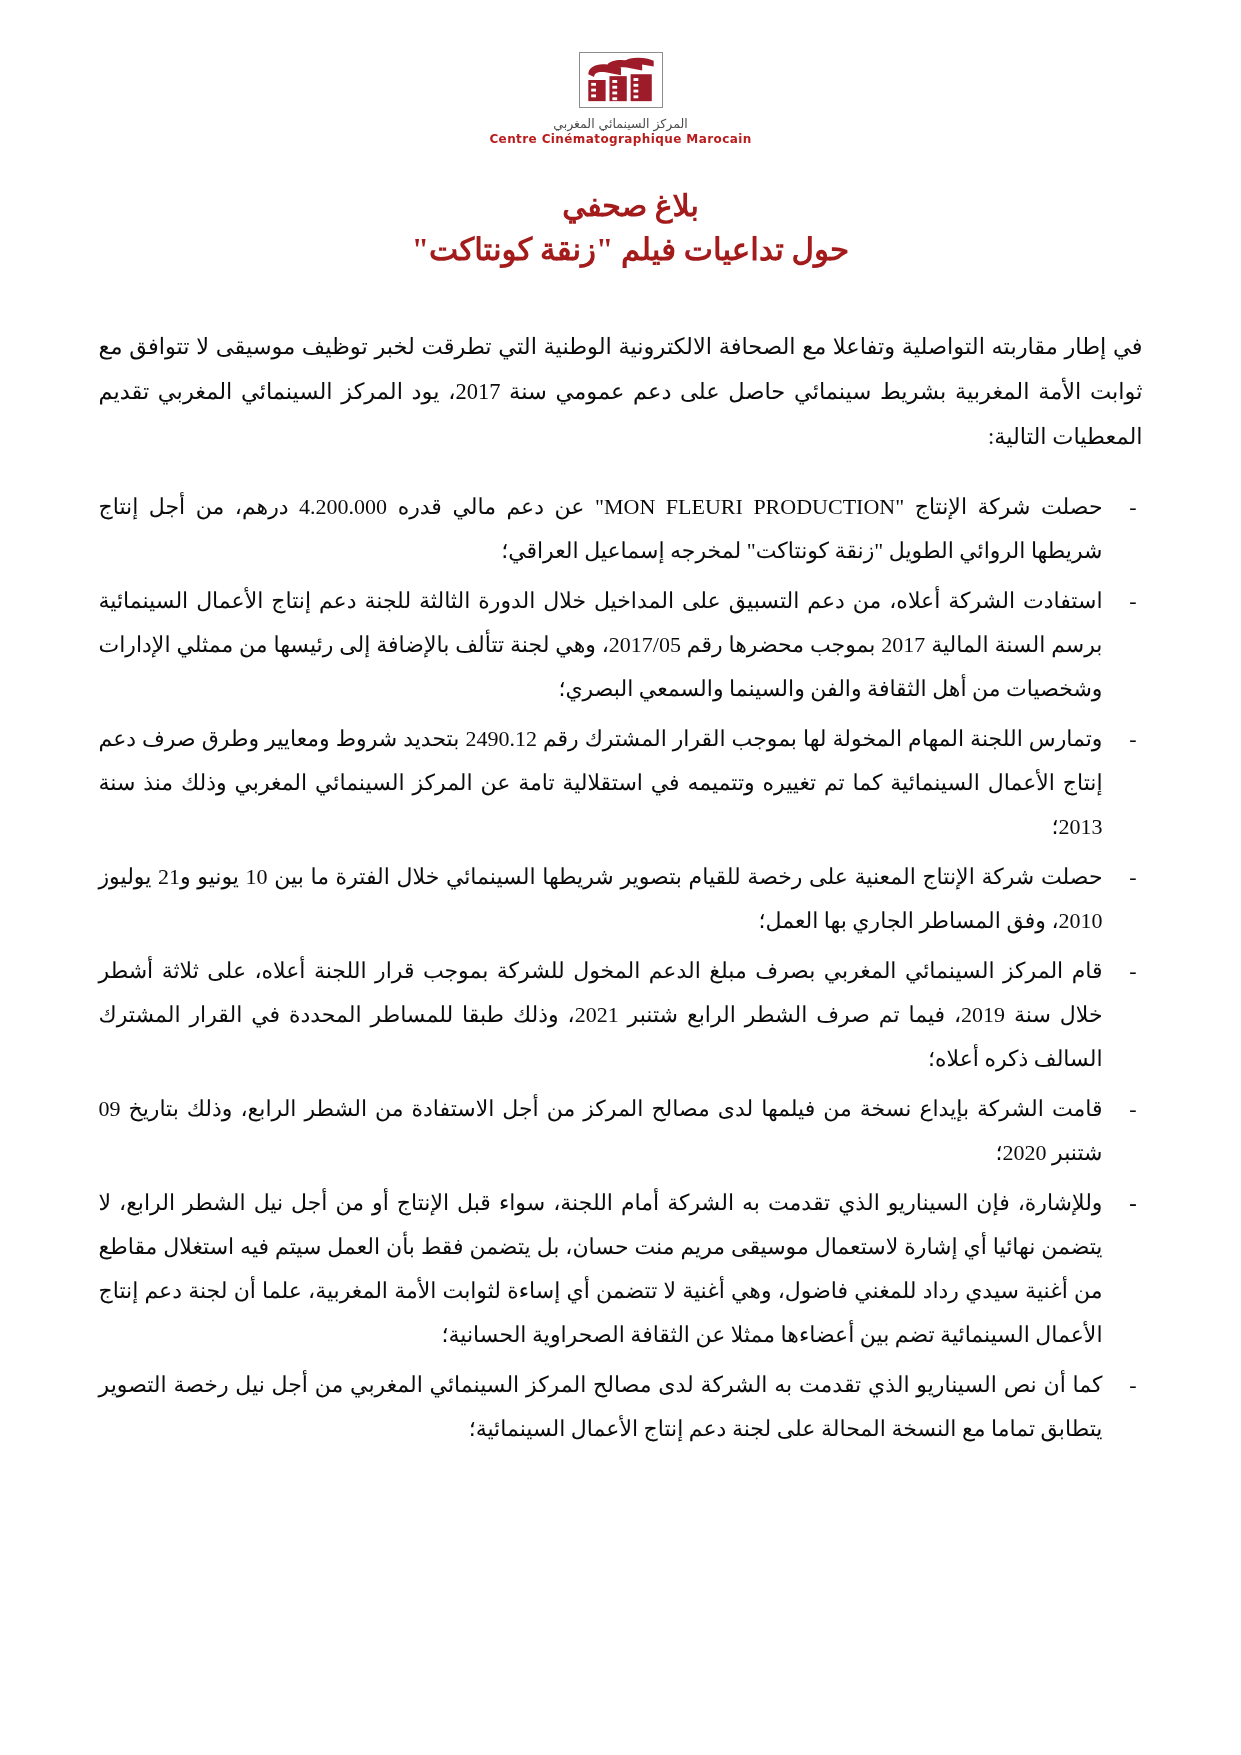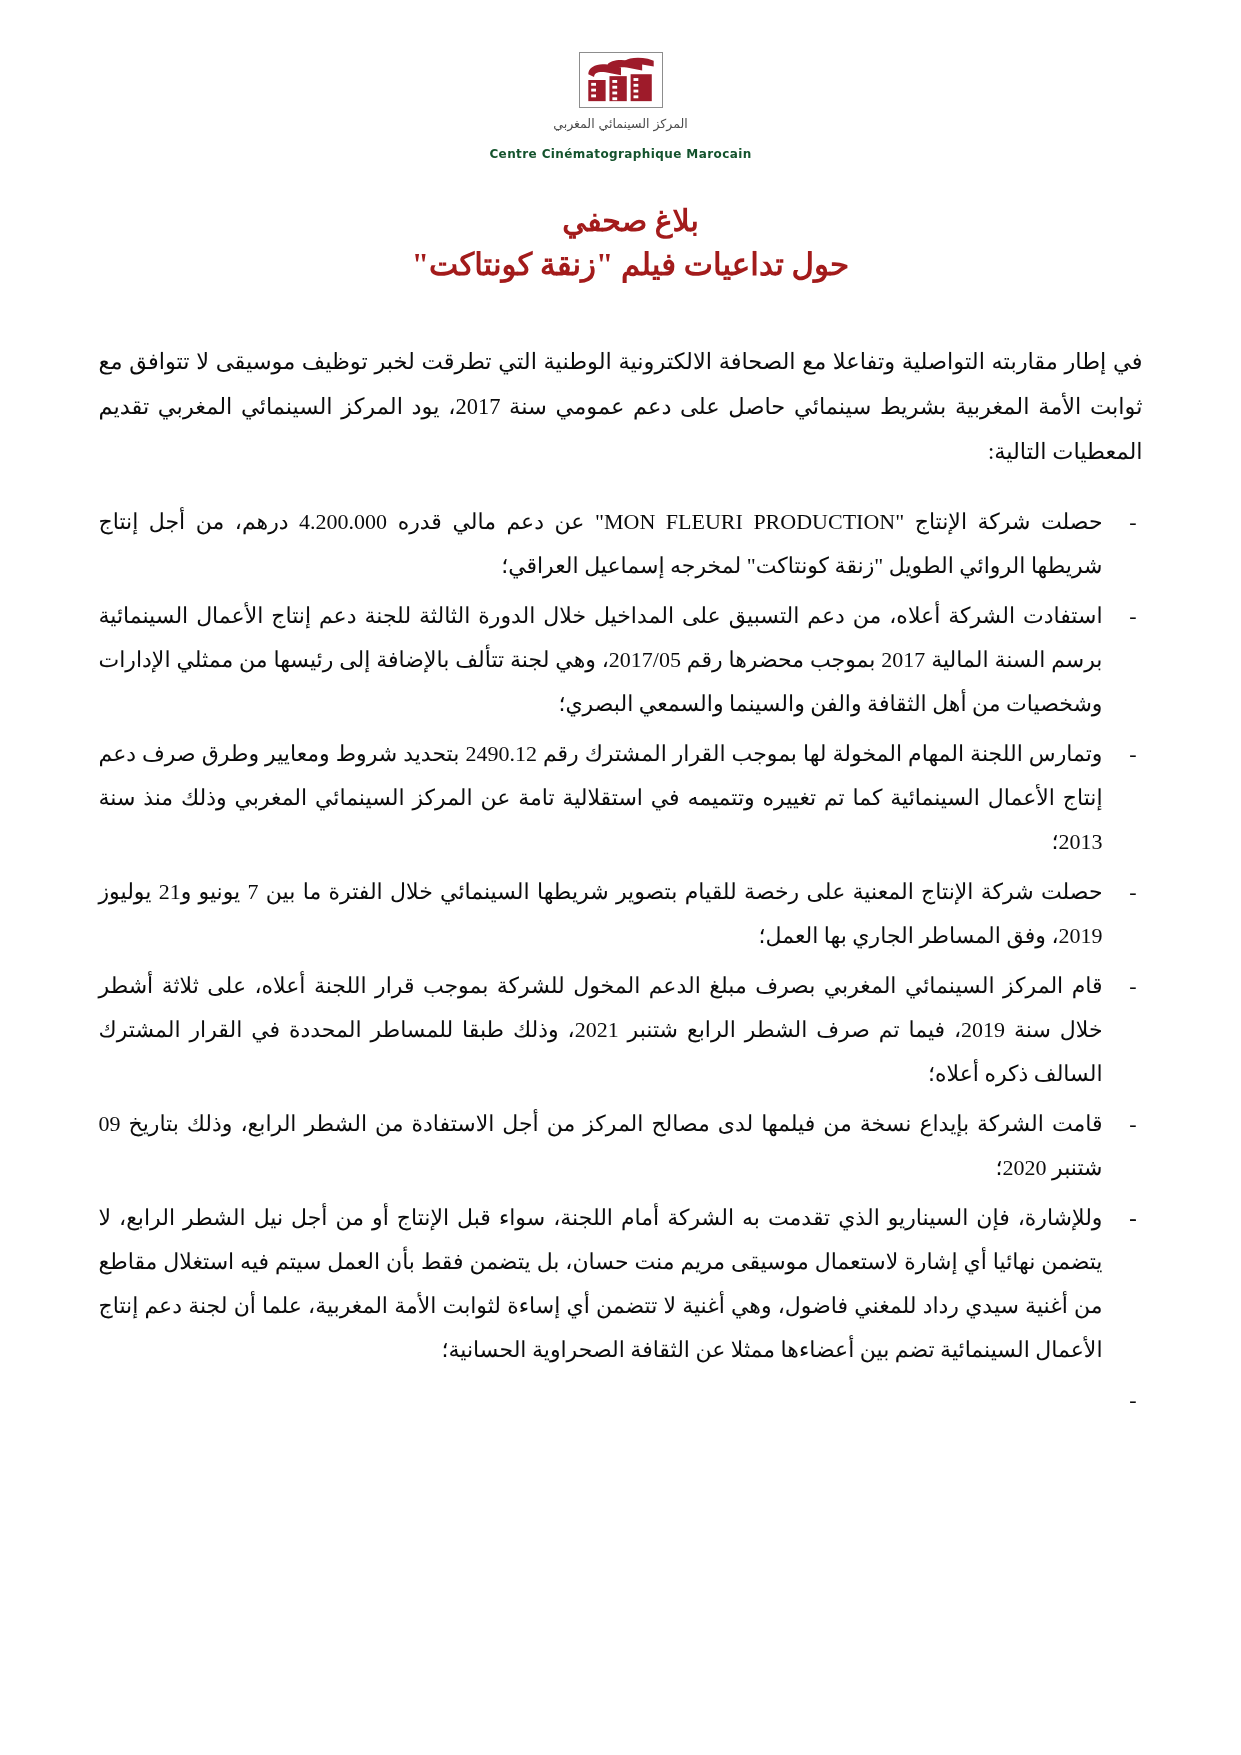--- a/index.html
+++ b/index.html
@@ -41,26 +41,26 @@
   .logo-mark svg { display: block; }
   .logo-caption-ar {
     margin-top: 4px;
     font-family: "DejaVu Sans", sans-serif;
     font-size: 12.5px;
     letter-spacing: 1.6px;
     color: #4c4c4c;
     direction: rtl;
   }
   .logo-caption-fr {
-    margin-top: 16px;
+    margin-top: 1px;
     font-family: "DejaVu Sans", sans-serif;
     font-weight: bold;
     font-size: 12px;
     letter-spacing: 0.4px;
-    color: #14532d;
+    color: #b91c1c;
     direction: ltr;
   }
 
   
   .titles {
     text-align: center;
     margin-top: 38px;
     color: #9e1b1b;
     margin-left: 20px;
   }
@@ -155,22 +155,22 @@
     <div class="title-line second">حول تداعيات فيلم "زنقة كونتاكت"</div>
   </div>
 
   <div class="body-wrap">
     <p class="intro">في إطار مقاربته التواصلية وتفاعلا مع الصحافة الالكترونية الوطنية التي تطرقت لخبر توظيف موسيقى لا تتوافق مع ثوابت الأمة المغربية بشريط سينمائي حاصل على دعم عمومي سنة 2017، يود المركز السينمائي المغربي تقديم المعطيات التالية:</p>
 
     <ul class="points">
       <li><span class="dash">-</span><span>حصلت شركة الإنتاج "MON FLEURI PRODUCTION" عن دعم مالي قدره 4.200.000 درهم، من أجل إنتاج شريطها الروائي الطويل "زنقة كونتاكت" لمخرجه إسماعيل العراقي؛</span></li>
       <li><span class="dash">-</span><span>استفادت الشركة أعلاه، من دعم التسبيق على المداخيل خلال الدورة الثالثة للجنة دعم إنتاج الأعمال السينمائية برسم السنة المالية 2017 بموجب محضرها رقم 2017/05، وهي لجنة تتألف بالإضافة إلى رئيسها من ممثلي الإدارات وشخصيات من أهل الثقافة والفن والسينما والسمعي البصري؛</span></li>
       <li><span class="dash">-</span><span>وتمارس اللجنة المهام المخولة لها بموجب القرار المشترك رقم 2490.12 بتحديد شروط ومعايير وطرق صرف دعم إنتاج الأعمال السينمائية كما تم تغييره وتتميمه في استقلالية تامة عن المركز السينمائي المغربي وذلك منذ سنة 2013؛</span></li>
-      <li><span class="dash">-</span><span>حصلت شركة الإنتاج المعنية على رخصة للقيام بتصوير شريطها السينمائي خلال الفترة ما بين 7 يونيو و21 يوليوز 2019، وفق المساطر الجاري بها العمل؛</span></li>
+      <li><span class="dash">-</span><span>حصلت شركة الإنتاج المعنية على رخصة للقيام بتصوير شريطها السينمائي خلال الفترة ما بين 10 يونيو و21 يوليوز 2010، وفق المساطر الجاري بها العمل؛</span></li>
       <li><span class="dash">-</span><span>قام المركز السينمائي المغربي بصرف مبلغ الدعم المخول للشركة بموجب قرار اللجنة أعلاه، على ثلاثة أشطر خلال سنة 2019، فيما تم صرف الشطر الرابع شتنبر 2021، وذلك طبقا للمساطر المحددة في القرار المشترك السالف ذكره أعلاه؛</span></li>
       <li><span class="dash">-</span><span>قامت الشركة بإيداع نسخة من فيلمها لدى مصالح المركز من أجل الاستفادة من الشطر الرابع، وذلك بتاريخ 09 شتنبر 2020؛</span></li>
       <li><span class="dash">-</span></li>
       <li><span class="dash">-</span><span>وللإشارة، فإن السيناريو الذي تقدمت به الشركة أمام اللجنة، سواء قبل الإنتاج أو من أجل نيل الشطر الرابع، لا يتضمن نهائيا أي إشارة لاستعمال موسيقى مريم منت حسان، بل يتضمن فقط بأن العمل سيتم فيه استغلال مقاطع من أغنية سيدي رداد للمغني فاضول، وهي أغنية لا تتضمن أي إساءة لثوابت الأمة المغربية، علما أن لجنة دعم إنتاج الأعمال السينمائية تضم بين أعضاءها ممثلا عن الثقافة الصحراوية الحسانية؛</span></li>
-      <li><span class="dash">-</span></li>
+      <li><span class="dash">-</span><span>كما أن نص السيناريو الذي تقدمت به الشركة لدى مصالح المركز السينمائي المغربي من أجل نيل رخصة التصوير يتطابق تماما مع النسخة المحالة على لجنة دعم إنتاج الأعمال السينمائية؛</span></li>
     </ul>
   </div>
 
 </div>
 
 </body></html>

